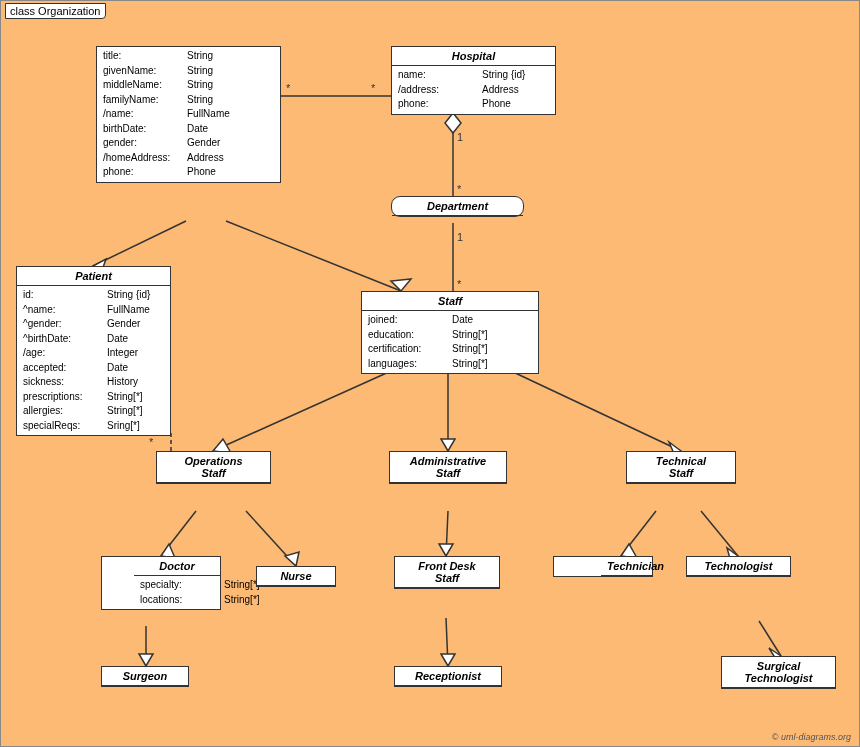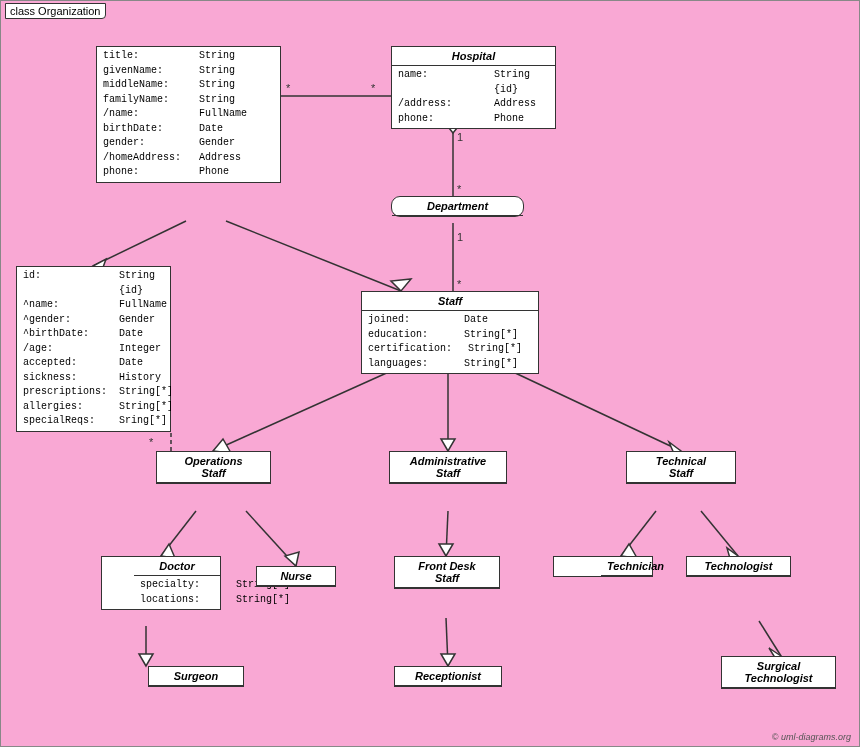--- a/index.html
+++ b/index.html
@@ -9,21 +9,21 @@
       font-size: 11px;
       width: 860px;
       height: 747px;
       overflow: hidden;
       position: relative;
     }
     #diagram-container {
       position: relative;
       width: 860px;
       height: 747px;
-      background: #f9a8d4;
+      background: #fdba74;
       border: 1px solid #888;
     }
     .diagram-label {
       position: absolute;
       top: 2px;
       left: 4px;
       font-size: 11px;
       border: 1px solid #333;
       background: #fff;
       padding: 1px 4px;
@@ -45,22 +45,21 @@
     .uml-class-title.italic {
       font-style: italic;
     }
     .uml-class-body {
       padding: 2px 6px;
       font-size: 10px;
       line-height: 1.45;
     }
     .attr-row {
       display: flex;
-      gap: 16px;
-      font-family: Liberation Mono, monospace;
+      gap: 4px;
     }
     .attr-name { min-width: 80px; }
     .attr-type {}
     svg.arrows {
       position: absolute;
       top: 0; left: 0;
       width: 860px;
       height: 747px;
       pointer-events: none;
     }
@@ -192,20 +191,21 @@
           <span class="attr-type">Address</span>
         </div>
       <div class="attr-row">
           <span class="attr-name">phone:</span>
           <span class="attr-type">Phone</span>
         </div>
     </div>
   </div>
 
   <div class="uml-class" style="left:15px; top:265px; width:155px;">
+    <div class="uml-class-title">Patient</div>
     <div class="uml-class-body">
       <div class="attr-row">
           <span class="attr-name">id:</span>
           <span class="attr-type">String {id}</span>
         </div>
       <div class="attr-row">
           <span class="attr-name">^name:</span>
           <span class="attr-type">FullName</span>
         </div>
       <div class="attr-row">
@@ -304,21 +304,21 @@
   </div>
 
   <div class="uml-class" style="left:552px; top:555px; width:100px;padding-left:47px;">
     <div class="uml-class-title">Technician</div>
   </div>
 
   <div class="uml-class" style="left:685px; top:555px; width:105px;">
     <div class="uml-class-title">Technologist</div>
   </div>
 
-  <div class="uml-class" style="left:100px; top:665px; width:96px;margin-left:47px;">
+  <div class="uml-class" style="left:100px; top:665px; width:88px;">
     <div class="uml-class-title">Surgeon</div>
   </div>
 
   <div class="uml-class" style="left:393px; top:665px; width:108px;">
     <div class="uml-class-title">Receptionist</div>
   </div>
 
   <div class="uml-class" style="left:720px; top:655px; width:115px; text-align:center;">
     <div class="uml-class-title">Surgical<br>Technologist</div>
   </div>

